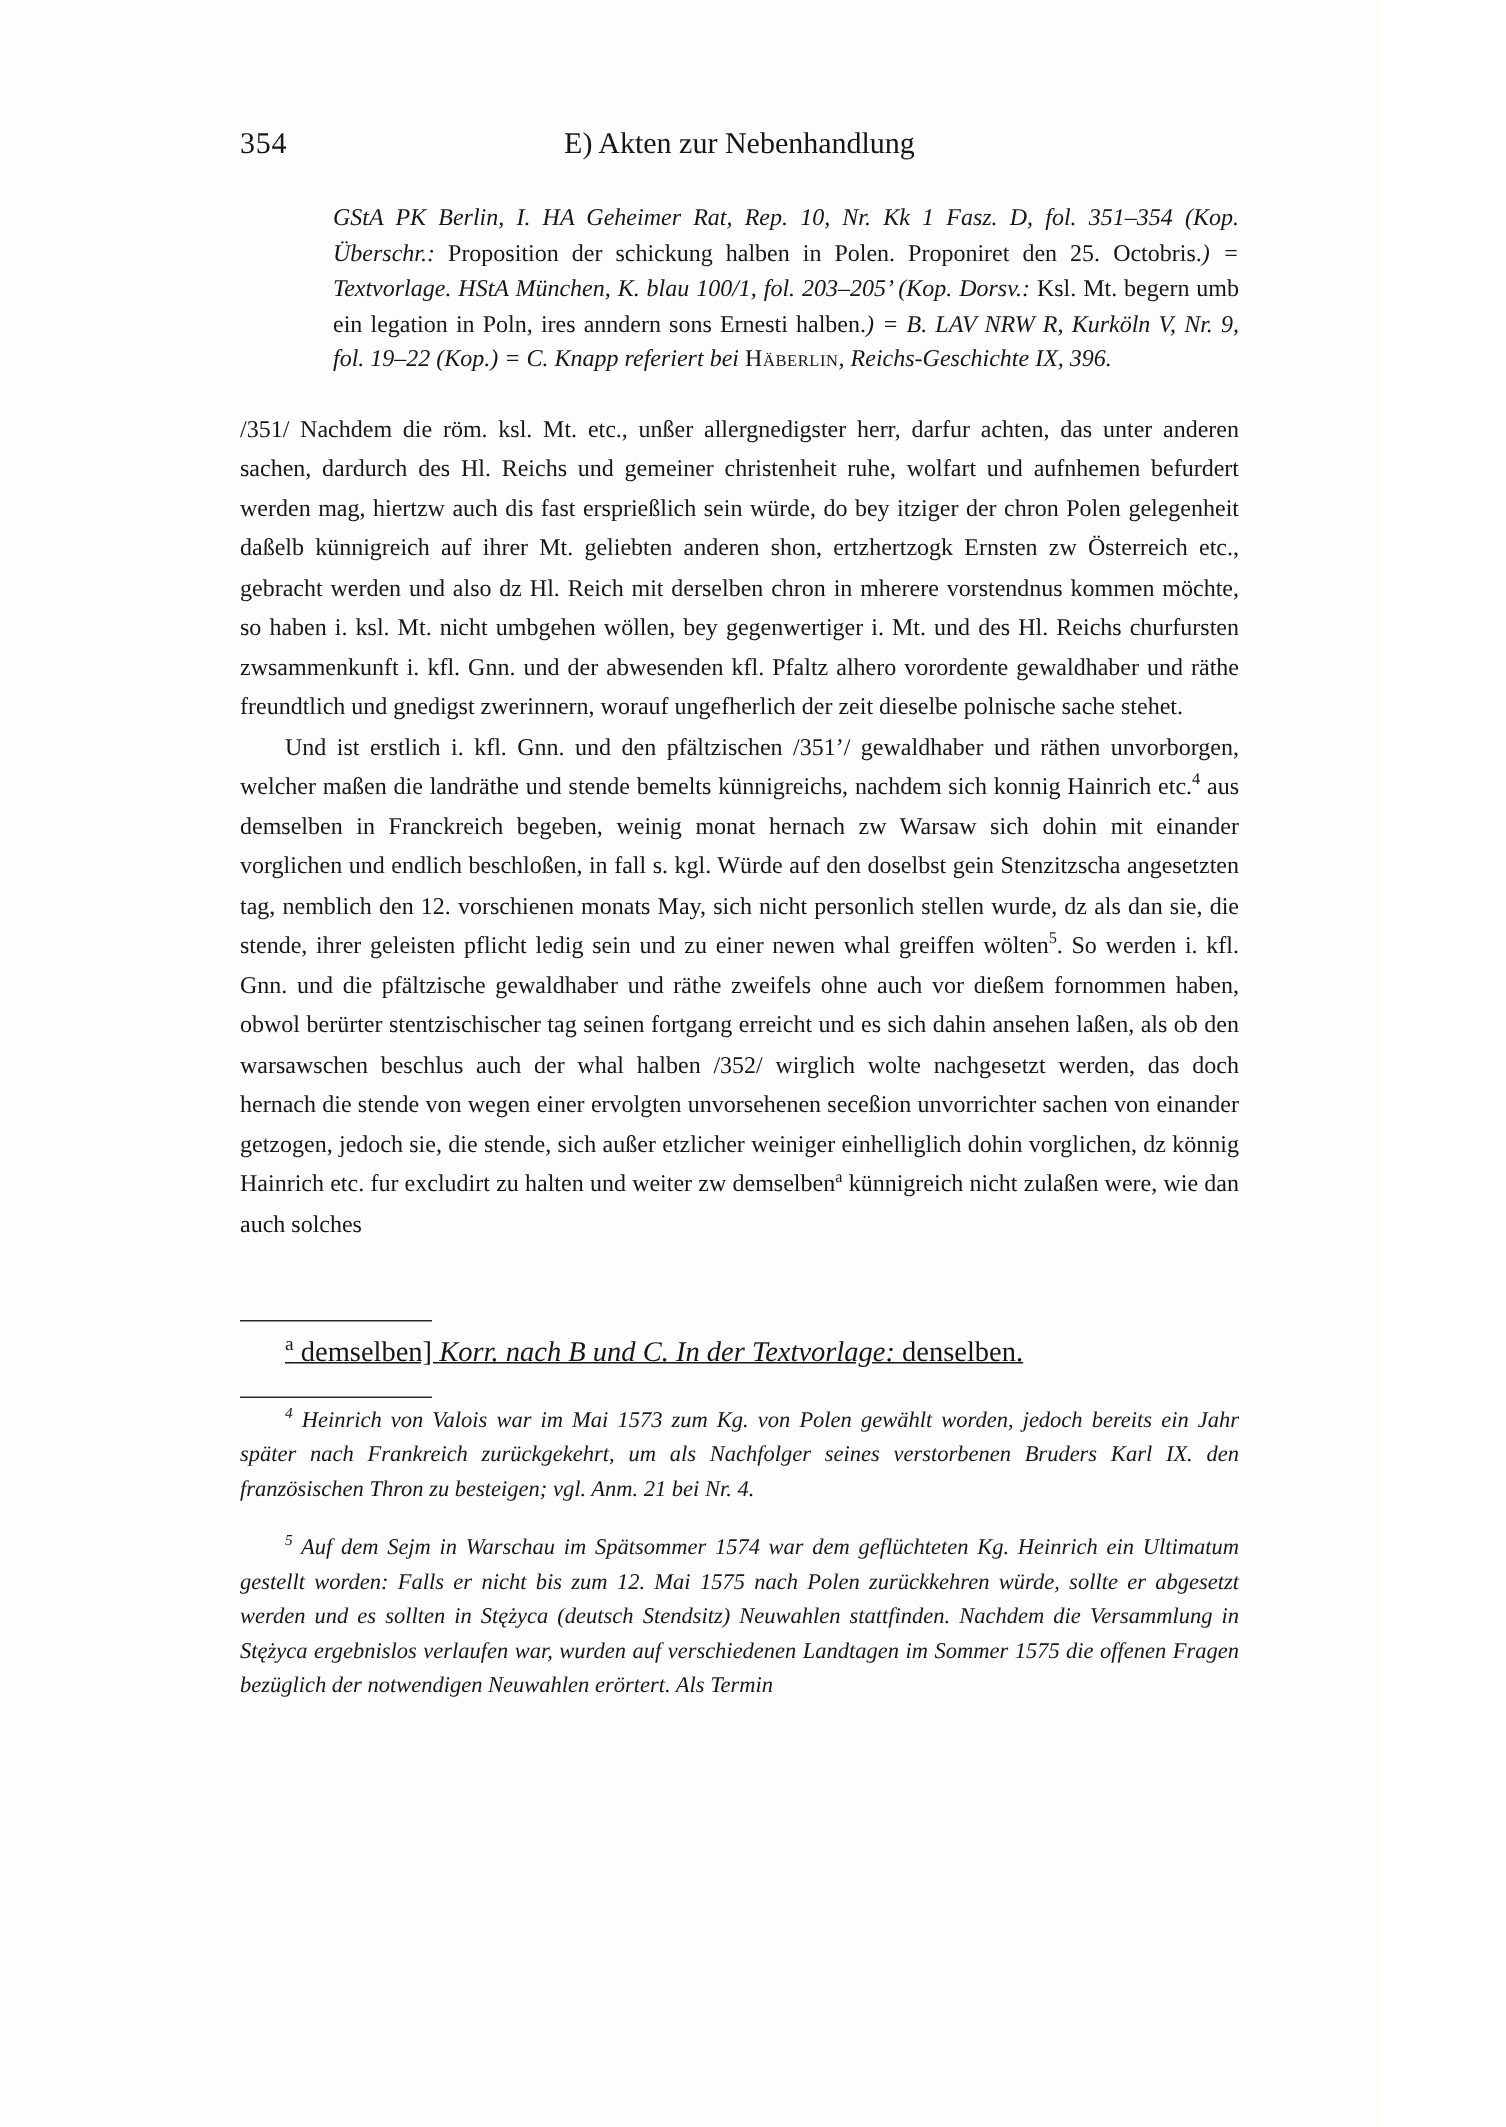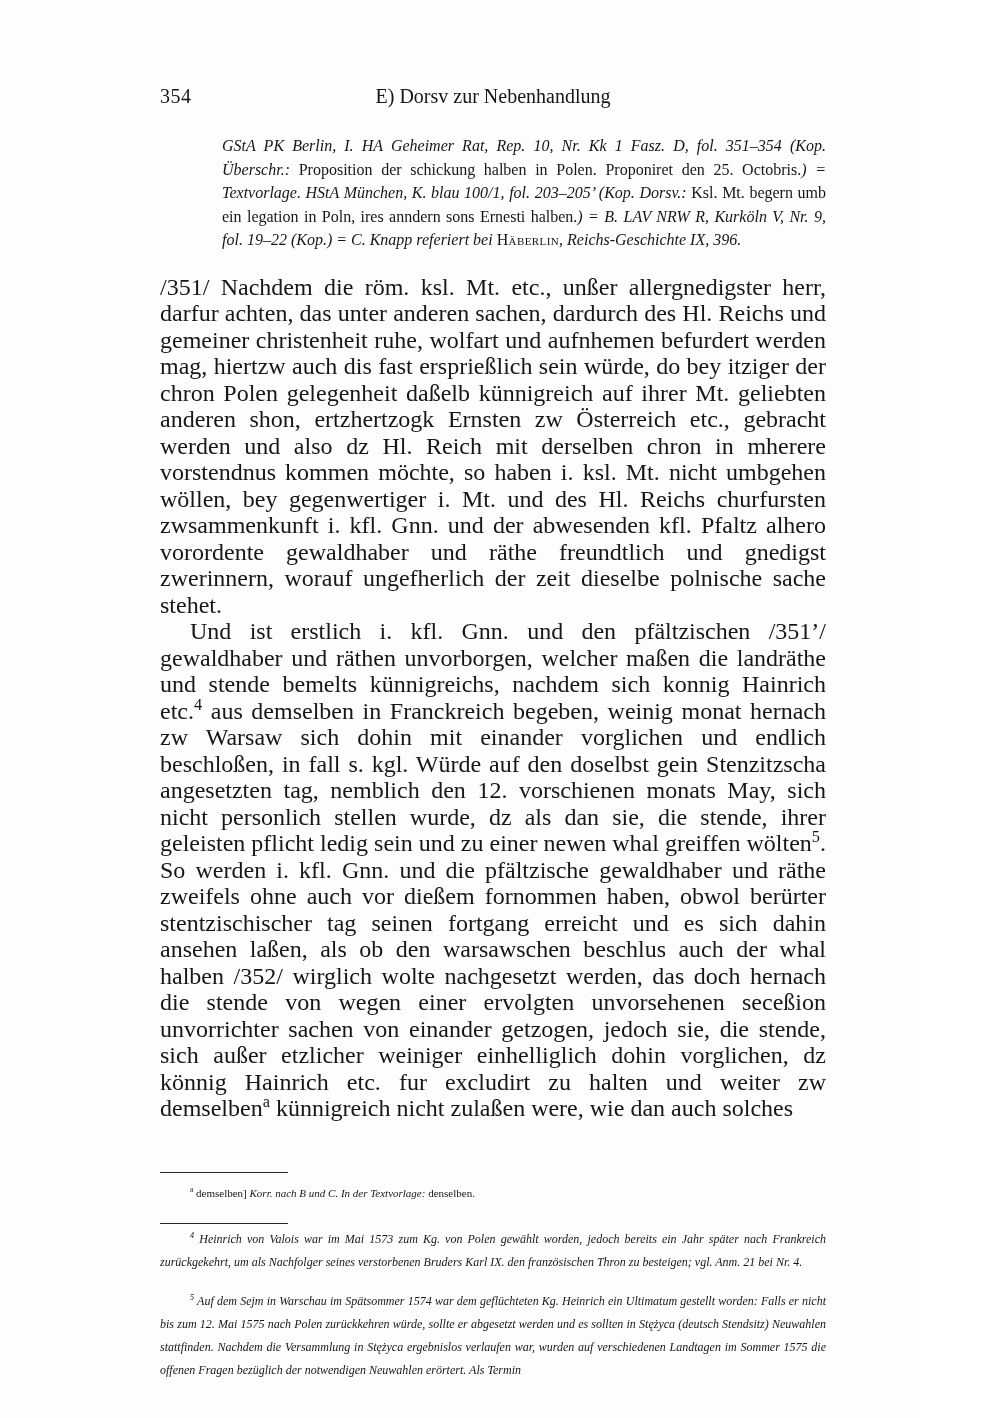--- a/index.html
+++ b/index.html
@@ -34,43 +34,44 @@
     text-align: center;
   }
   .source-note {
     margin: 26px 0 0 62px;
     font-size: 16px;
     line-height: 23.5px;
     text-align: justify;
   }
   .body-text {
     margin-top: 22px;
-    font-size: 24px;
+    font-size: 16px;
     line-height: 26.5px;
     text-align: justify;
   }
   .para { margin: 0; }
   .para.indent { text-indent: 30px; }
   .rule {
     border: none;
     border-top: 1.5px solid #2a2a2a;
     width: 128px;
     margin: 0;
   }
   .apparatus { margin-top: 50px; }
   .app-note {
     margin: 9px 0 0;
-    font-size: 11px;
+    font-size: 19px;
     line-height: 23px;
     text-indent: 30px;
+    text-decoration: underline;
   }
   .footnotes { margin-top: 18px; }
   .footnote {
     margin: 4px 0 0;
-    font-size: 12px;
+    font-size: 15px;
     line-height: 23px;
     text-align: justify;
     text-indent: 30px;
     font-style: italic;
   }
   .footnote + .footnote { margin-top: 16px; }
   .i  { font-style: italic; }
   .sc { font-variant: small-caps; letter-spacing: 0.4px; }
   .sup {
     vertical-align: super;
@@ -78,21 +79,21 @@
     line-height: 0;
   }
 </style>
 </head>
 <body>
 
 <div class="page">
 
   <header class="page-header">
     <span class="page-number">354</span>
-    <span class="running-head">E) Dorsv zur Nebenhandlung</span>
+    <span class="running-head">E) Akten zur Nebenhandlung</span>
   </header>
 
   <section class="source-note"><span class="i">GStA PK Berlin, I. HA Geheimer Rat, Rep. 10, Nr. Kk 1 Fasz. D, fol. 351–354 (Kop. Überschr.: </span><span>Proposition der schickung halben in Polen. Proponiret den 25. Octobris.</span><span class="i">) = Textvorlage. HStA München, K. blau 100/1, fol. 203–205’ (Kop. Dorsv.: </span><span>Ksl. Mt. begern umb ein legation in Poln, ires anndern sons Ernesti halben.</span><span class="i">) = B. LAV NRW R, Kurköln V, Nr. 9, fol. 19–22 (Kop.) = C. Knapp referiert bei </span><span class="sc">Häberlin</span><span class="i">, Reichs-Geschichte IX, 396.</span></section>
 
   <section class="body-text">
     <p class="para"><span>/351/ Nachdem die röm. ksl. Mt. etc., unßer allergnedigster herr, darfur achten, das unter anderen sachen, dardurch des Hl. Reichs und gemeiner christenheit ruhe, wolfart und aufnhemen befurdert werden mag, hiertzw auch dis fast ersprießlich sein würde, do bey itziger der chron Polen gelegenheit daßelb künnigreich auf ihrer Mt. geliebten anderen shon, ertzhertzogk Ernsten zw Österreich etc., gebracht werden und also dz Hl. Reich mit derselben chron in mherere vorstendnus kommen möchte, so haben i. ksl. Mt. nicht umbgehen wöllen, bey gegenwertiger i. Mt. und des Hl. Reichs churfursten zwsammenkunft i. kfl. Gnn. und der abwesenden kfl. Pfaltz alhero vorordente gewaldhaber und räthe freundtlich und gnedigst zwerinnern, worauf ungefherlich der zeit dieselbe polnische sache stehet.</span></p>
     <p class="para indent"><span>Und ist erstlich i. kfl. Gnn. und den pfältzischen /351’/ gewaldhaber und räthen unvorborgen, welcher maßen die landräthe und stende bemelts künnigreichs, nachdem sich konnig Hainrich etc.</span><span class="sup">4</span><span> aus demselben in Franckreich begeben, weinig monat hernach zw Warsaw sich dohin mit einander vorglichen und endlich beschloßen, in fall s. kgl. Würde auf den doselbst gein Stenzitzscha angesetzten tag, nemblich den 12. vorschienen monats May, sich nicht personlich stellen wurde, dz als dan sie, die stende, ihrer geleisten pflicht ledig sein und zu einer newen whal greiffen wölten</span><span class="sup">5</span><span>. So werden i. kfl. Gnn. und die pfältzische gewaldhaber und räthe zweifels ohne auch vor dießem fornommen haben, obwol berürter stentzischischer tag seinen fortgang erreicht und es sich dahin ansehen laßen, als ob den warsawschen beschlus auch der whal halben /352/ wirglich wolte nachgesetzt werden, das doch hernach die stende von wegen einer ervolgten unvorsehenen seceßion unvorrichter sachen von einander getzogen, jedoch sie, die stende, sich außer etzlicher weiniger einhelliglich dohin vorglichen, dz könnig Hainrich etc. fur excludirt zu halten und weiter zw demselben</span><span class="sup">a</span><span> künnigreich nicht zulaßen were, wie dan auch solches</span></p>
   </section>
 
   <div class="apparatus">

